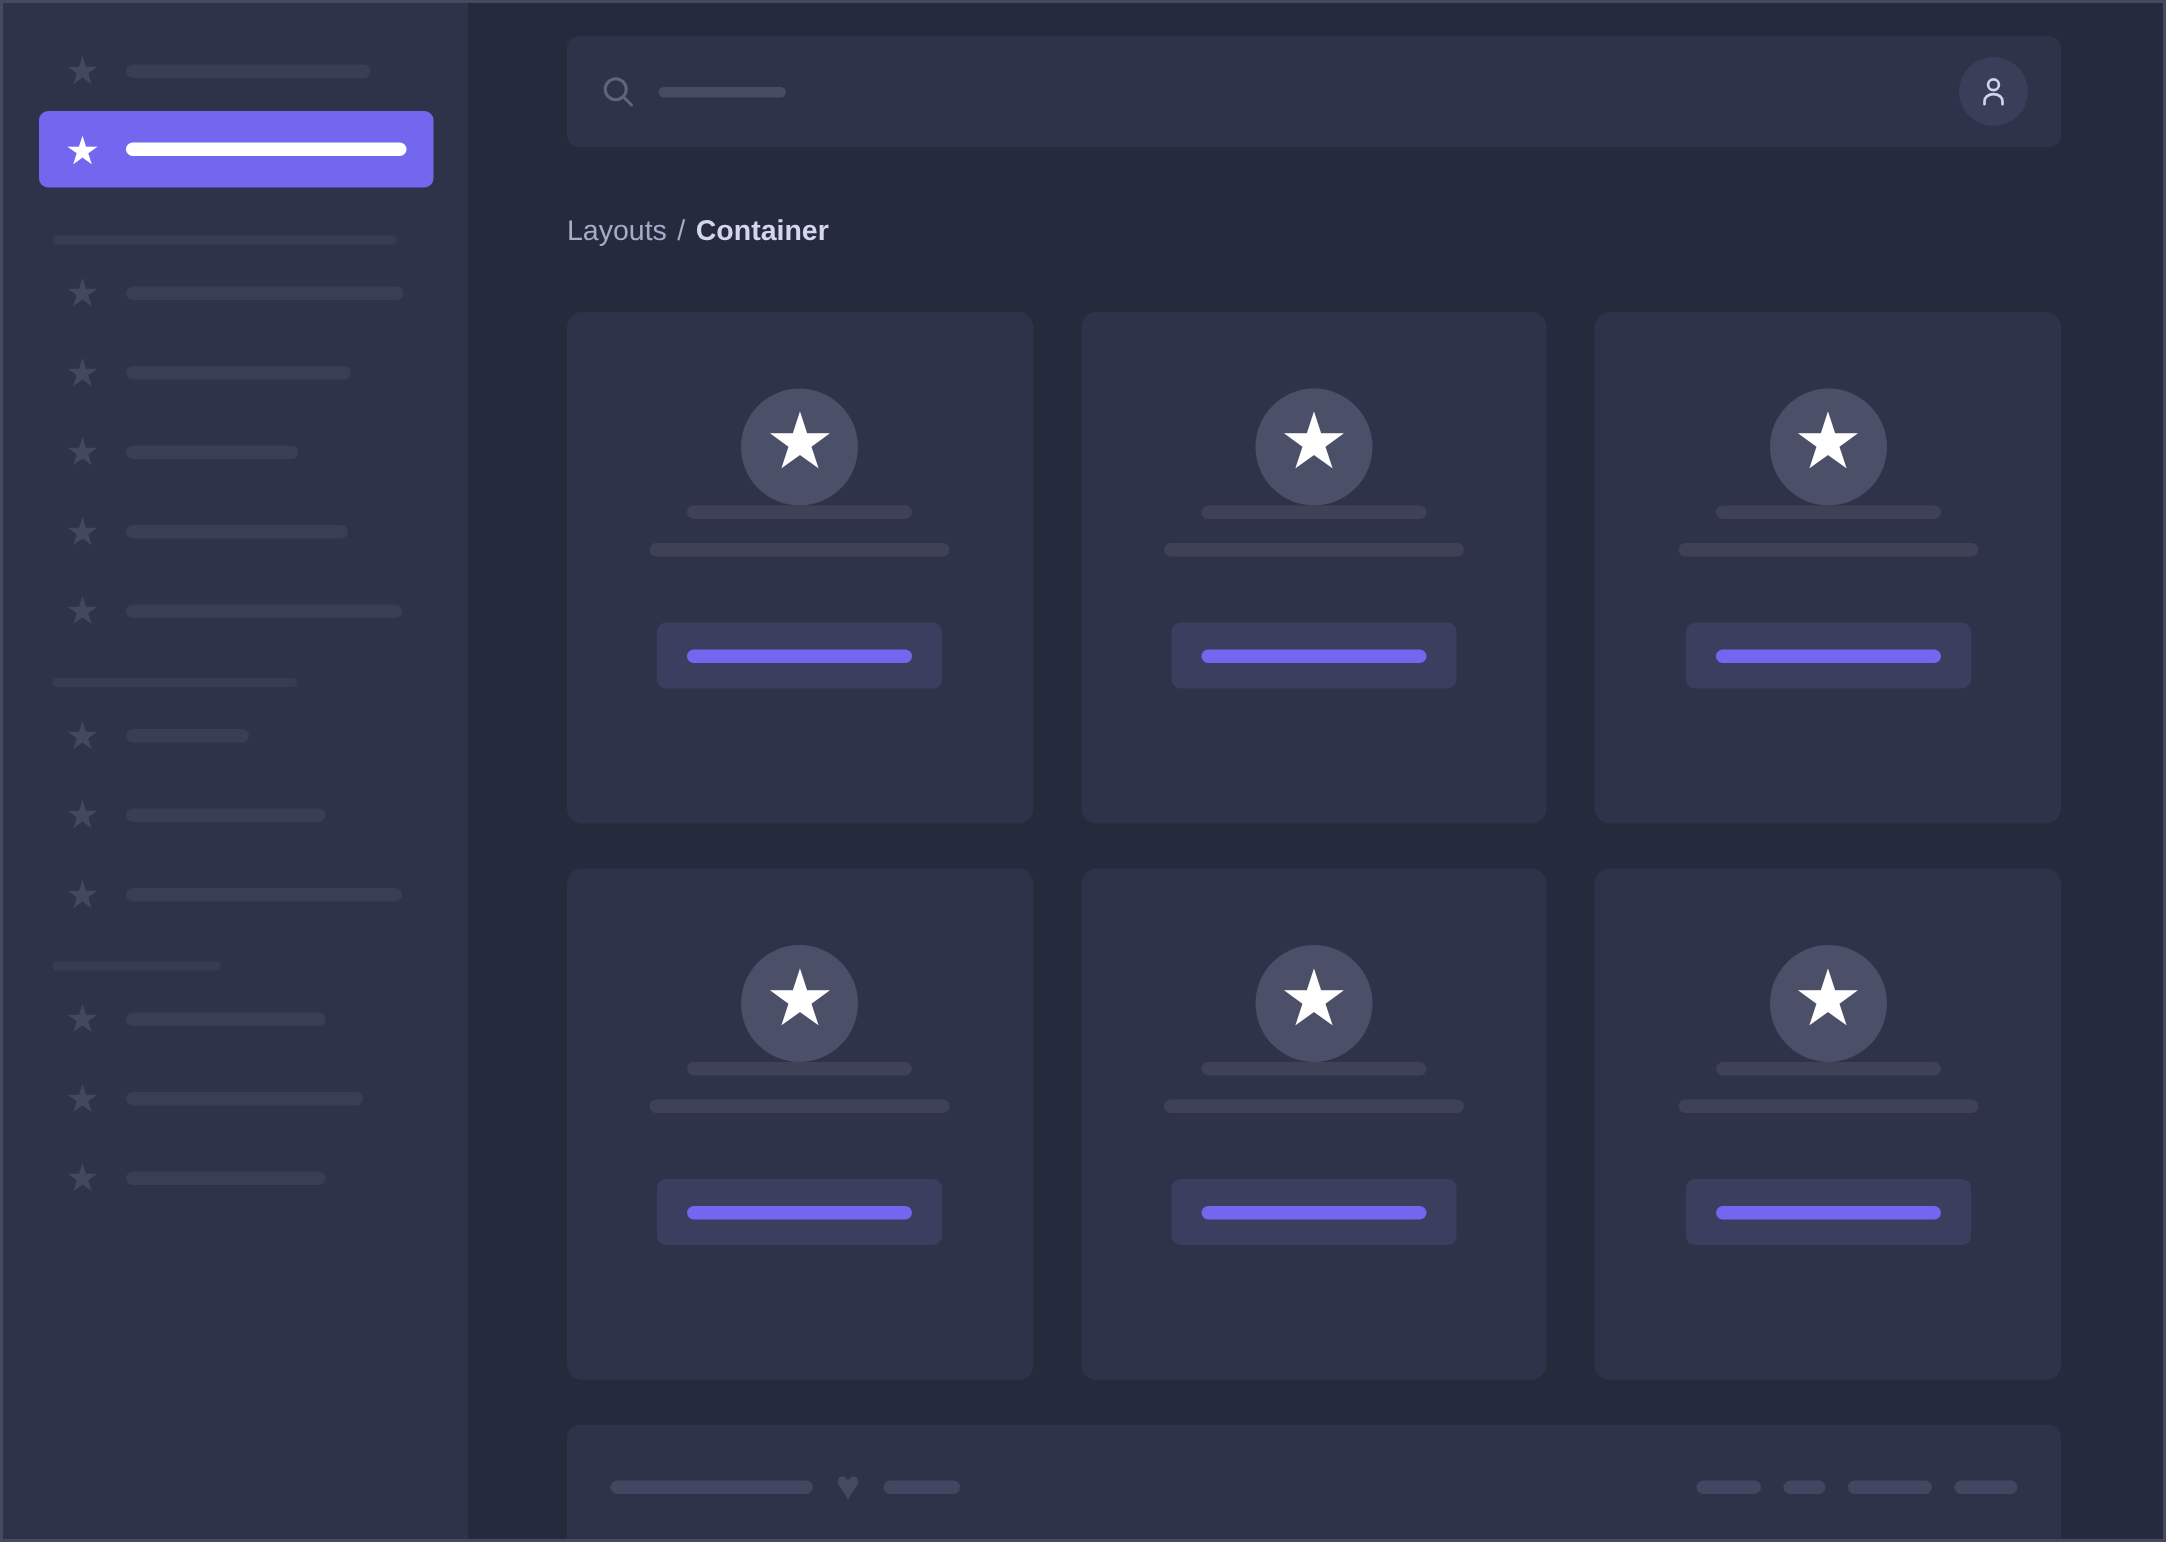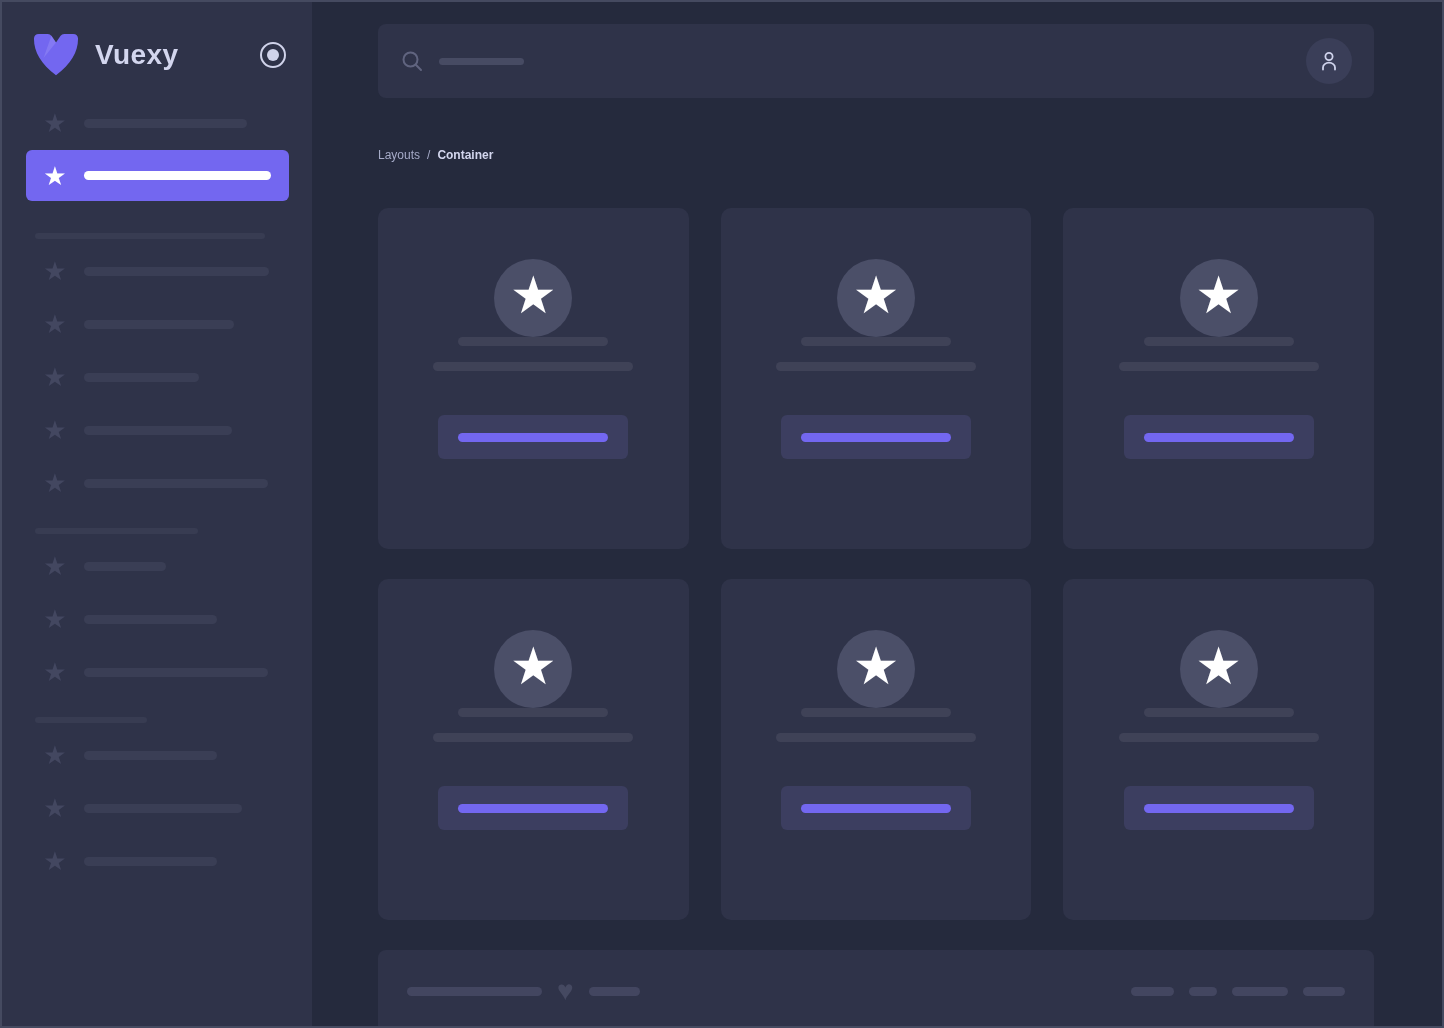--- a/index.html
+++ b/index.html
@@ -26,51 +26,41 @@
   .nav-item.active .star{color:#fff}
   .nav-item.active .bar{background:#fff}
   .sec-bar{height:6px;border-radius:3px;background:var(--skeleton-faint,#383c52);margin:32px 0 19px 33px}
   
   .main{flex:1;padding:22px 68px 0 66px;min-width:0}
   .topbar{height:74px;background:var(--surface,#2f3349);border-radius:8px;display:flex;align-items:center;padding:0 22px;box-sizing:border-box}
   .search-icon svg{width:24px;height:24px;display:block}
   .ph-bar{height:7px;border-radius:4px;background:var(--skeleton-mid,#474b63);margin-left:15px}
   .avatar-btn{margin-left:auto;width:46px;height:46px;border-radius:50%;background:var(--avatar-bg,#3a3e58);display:flex;align-items:center;justify-content:center;cursor:pointer}
   .avatar-btn svg{width:24px;height:24px}
-  .breadcrumb{margin-top:48px;font-size:12px;color:var(--text-muted,#a6abc8);line-height:18px}
+  .breadcrumb{margin-top:48px;font-size:19px;color:var(--text-muted,#a6abc8);line-height:18px}
   .breadcrumb .sep{margin:0 7px}
   .breadcrumb .cur{color:var(--text-light,#d3d6ee);font-weight:700}
   .grid{display:grid;grid-template-columns:repeat(3,1fr);column-gap:32px;row-gap:30px;margin-top:44px}
   .card{height:341px;background:var(--surface,#2f3349);border-radius:10px;display:flex;flex-direction:column;align-items:center;box-sizing:border-box}
   .avatar{width:78px;height:78px;border-radius:50%;background:var(--avatar-gray,#4b4f68);margin-top:51px;display:flex;align-items:center;justify-content:center}
   .card-star{color:#fff;font-size:52px;line-height:1;transform:translateY(-3px)}
   .sk{height:9px;border-radius:5px;background:var(--skeleton,#3f4257)}
   .card .sk:first-of-type{margin-top:36px}
   .card-btn{margin-top:44px;width:190px;height:44px;border-radius:6px;background:var(--button-placeholder,#3c3e60);display:flex;align-items:center;justify-content:center;cursor:pointer}
   .btn-bar{height:9px;border-radius:5px;background:var(--primary,#7367f0);display:block}
   .footer{margin-top:30px;height:110px;background:var(--surface,#2f3349);border-radius:8px;display:flex;align-items:center;padding:0 29px 28px;box-sizing:border-box}
   .footer-left{display:flex;align-items:center;gap:14px}
   .heart{font-size:28px;line-height:1;color:var(--icon-footer,#454961);margin:0 1px}
   .fsk{height:9px;border-radius:5px;background:var(--skeleton-footer,#434660);display:inline-block}
   .footer-right{margin-left:auto;display:flex;align-items:center;gap:15px}
 </style>
 </head>
 <body>
 
 <aside class="sidebar">
-  <div class="side-header">
-    <span class="logo">
-      <svg viewBox="0 0 52 48">
-        <path d="M3 7 C3 4 5 2 8 2 L17.5 2 C19 2 20.4 2.8 21.2 4 L26 11 L30.8 4 C31.6 2.8 33 2 34.5 2 L44 2 C47 2 49 4 49 7 C49 21 41.5 33.5 26 45 C10.5 33.5 3 21 3 7 Z" fill="#7367f0"></path>
-        <path d="M26 11 L21.2 4 L13 27 Z" fill="#9a90f6" opacity="0.45"></path>
-      </svg>
-    </span>
-    <span class="brand">Vuexy</span>
-    <span class="toggle"></span>
-  </div>
   <nav>
     <div class="nav-item top">
       <span class="star">★</span>
       <span class="bar" style="width: 163px;"></span>
     </div>
     <div class="nav-item active">
       <span class="star">★</span>
       <span class="bar" style="width: 187px;"></span>
     </div>
     <div>

